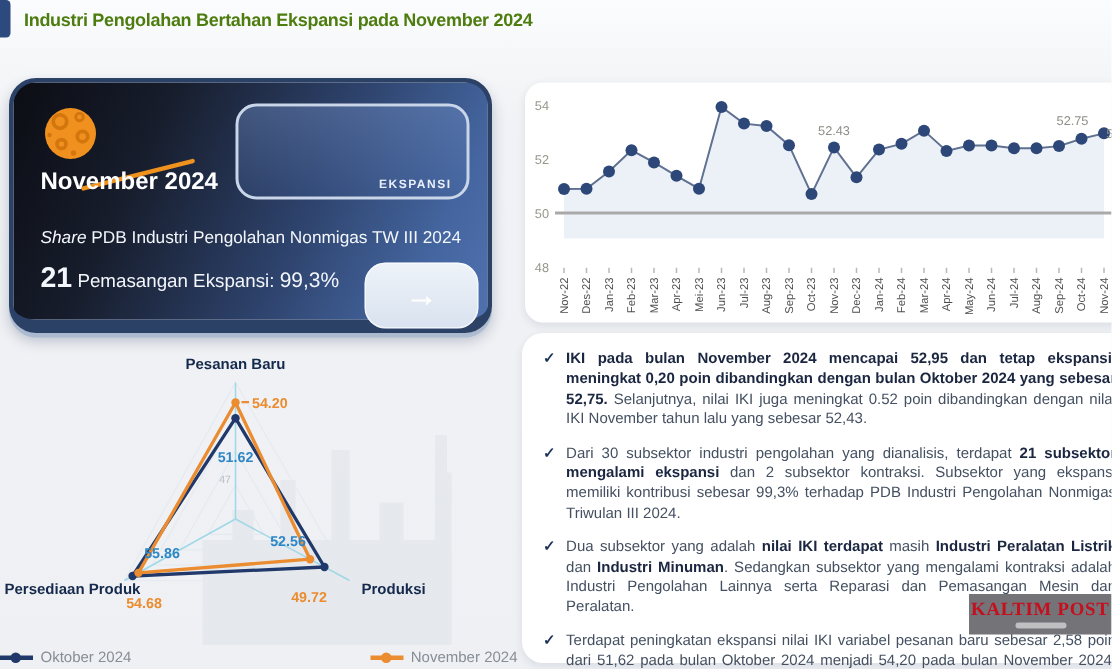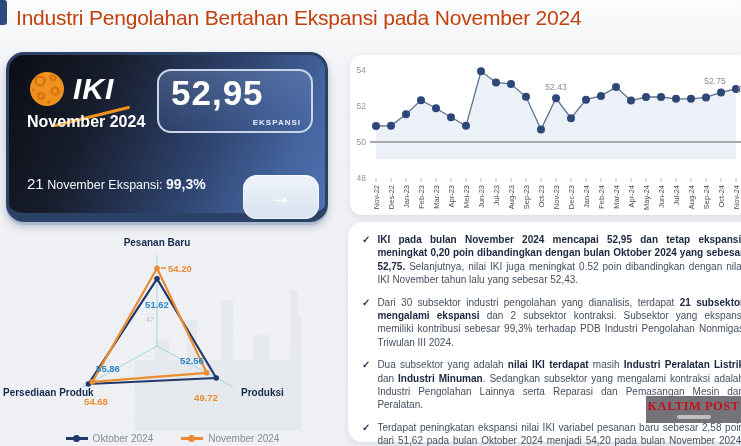--- a/index.html
+++ b/index.html
@@ -3,21 +3,21 @@
 <meta charset="utf-8">
 <style>
   html,body{margin:0;padding:0;}
   body{
     width:741px;height:446px;position:relative;overflow:hidden;
     background:linear-gradient(180deg,#fbfcfd 0%,#f1f2f5 18%,#eef0f3 100%);
     font-family:"Liberation Sans",sans-serif;
   }
   
   .hdr-bar{position:absolute;left:0;top:3;width:7px;height:25px;background:#2d4a7e;border-radius:0 3px 3px 0;}
-  .page-title{position:absolute;left:16px;top:6px;font-size:21px;font-weight:400;color:#c2410c;letter-spacing:-.2px;}
+  .page-title{position:absolute;left:16px;top:6px;font-size:12px;font-weight:700;color:#4d7c0f;letter-spacing:-.2px;}
   
   .iki-card{
     position:absolute;left:6px;top:52px;width:316px;height:158px;
     border:3px solid #2c4166;border-bottom-width:9px;border-radius:18px;
     background:linear-gradient(115deg,#0c0d14 0%,#171d2c 28%,#2c4068 58%,#44659f 85%,#4f71ae 100%);
     box-shadow:0 3px 0 rgba(160,180,205,.7),0 5px 9px rgba(25,45,85,.25);
   }
   .logo-row{position:absolute;left:18px;top:14px;display:flex;align-items:center;}
   .logo-text{color:#fff;font-size:30px;font-weight:800;font-style:italic;letter-spacing:1px;margin-left:6px;position:relative;}
   .logo-swoosh{position:absolute;left:26px;top:46px;width:78px;height:3px;background:#f0921e;transform:rotate(-14deg);border-radius:2px;}
@@ -26,22 +26,22 @@
     position:absolute;right:12px;top:14px;width:152px;height:60px;
     border:2px solid #c9d5e8;border-radius:14px;
     background:linear-gradient(180deg,rgba(110,140,195,.45),rgba(70,100,160,.25));
     color:#fff;
   }
   .score-value{position:absolute;left:12px;top:2px;font-size:35px;font-weight:700;letter-spacing:1px;}
   .score-status{position:absolute;right:10px;bottom:4px;font-size:8px;font-weight:700;letter-spacing:1px;color:#e8eefa;}
   .share-line{position:absolute;left:18px;top:98px;color:#f3f6fb;font-size:11.5px;}
   .share-line .it{font-style:italic;}
   .sub-line{position:absolute;left:18px;top:120px;color:#f3f6fb;font-size:12.5px;}
-  .sub-line .big{font-size:15px;font-weight:400;}
-  .sub-line .pct{font-size:14px;font-weight:700;}
+  .sub-line .big{font-size:19px;font-weight:700;}
+  .sub-line .pct{font-size:14px;font-weight:400;}
   .arrow-tab{
     position:absolute;right:6px;bottom:-6px;width:76px;height:44px;border-radius:14px;
     background:linear-gradient(180deg,#eef3f9,#d9e2ef);
     display:flex;align-items:center;justify-content:center;box-shadow:inset 0 0 0 1px rgba(255,255,255,.6);
     cursor:pointer;
   }
   .arrow-tab span{color:#fff;font-size:22px;font-weight:700;text-shadow:0 0 1px #fff;}
   
   .line-card{
     position:absolute;left:350px;top:55px;width:400px;height:160px;background:#fff;
@@ -58,21 +58,21 @@
   .btext .b{font-weight:700;color:#1b2640;}
   
   .ytick{font:8.5px "Liberation Sans",sans-serif;fill:#96968c;}
   .xtick{font:7.5px "Liberation Sans",sans-serif;fill:#4d4d4d;}
   .anno{font:8.5px "Liberation Sans",sans-serif;fill:#8e8e86;}
   .r-axis{font:700 10px "Liberation Sans",sans-serif;fill:#15294d;}
   .r-val{font:700 9.5px "Liberation Sans",sans-serif;}
   .r-tick{font:7px "Liberation Sans",sans-serif;fill:#b7bdc5;}
   
   .radar-section{position:absolute;left:0;top:230px;width:345px;height:216px;}
-  .legend{position:absolute;left:0;bottom:2px;width:100%;display:flex;justify-content:center;gap:28px;}
+  .legend{position:absolute;left:0;bottom:2px;width:100%;display:flex;justify-content:space-between;gap:28px;}
   .legend-item{display:flex;align-items:center;gap:5px;}
   .legend-line{position:relative;width:22px;height:2.5px;display:inline-block;}
   .legend-line i{position:absolute;left:7px;top:-2.5px;width:7px;height:7px;border-radius:50%;}
   .lg-okt .legend-line, .lg-okt .legend-line i{background:#20396a;}
   .lg-nov .legend-line, .lg-nov .legend-line i{background:#ea8c2f;}
   .legend-label{font-size:10px;color:#878d95;}
   
   .watermark{
     position:absolute;left:646px;top:396px;width:95px;height:27px;
     background:rgba(76,76,82,.78);display:flex;flex-direction:column;align-items:center;justify-content:center;
@@ -91,29 +91,28 @@
   <div class="logo-row">
     <svg width="40" height="40" viewBox="0 0 40 40">
       <circle cx="20" cy="20" r="17" fill="#f0911f"></circle>
       <circle cx="13" cy="12" r="4.5" fill="none" stroke="#d4760e" stroke-width="2.5"></circle>
       <circle cx="26" cy="9" r="2.5" fill="none" stroke="#d4760e" stroke-width="2"></circle>
       <circle cx="28" cy="22" r="3.5" fill="none" stroke="#d4760e" stroke-width="2.5"></circle>
       <circle cx="14" cy="27" r="3" fill="none" stroke="#d4760e" stroke-width="2.5"></circle>
       <circle cx="22" cy="33" r="1.8" fill="#d4760e"></circle>
       <circle cx="6" cy="21" r="1.5" fill="#d4760e"></circle>
     </svg>
-    <span class="logo-text">IKI</span>
     <div class="logo-swoosh"></div>
   </div>
   <div class="period-label">November 2024</div>
   <div class="score-box">
-    <div class="score-value">52,95</div>
     <div class="score-status">EKSPANSI</div>
   </div>
-  <div class="sub-line"><span class="big">21</span><span> November Ekspansi: </span><span class="pct">99,3%</span></div>
+  <div class="share-line"><span class="it">Share</span><span> PDB Industri Pengolahan Nonmigas TW III 2024</span></div>
+  <div class="sub-line"><span class="big">21</span><span> Pemasangan Ekspansi: </span><span class="pct">99,3%</span></div>
   <div class="arrow-tab">
       <span>→</span>
     </div>
 </div>
 
 <div class="line-card">
   <svg id="line-svg" width="400" height="160" viewBox="0 0 400 160">
       <text x="16" y="18" text-anchor="end" class="ytick">54</text>
       <text x="16" y="54" text-anchor="end" class="ytick">52</text>
       <text x="16" y="90" text-anchor="end" class="ytick">50</text>

